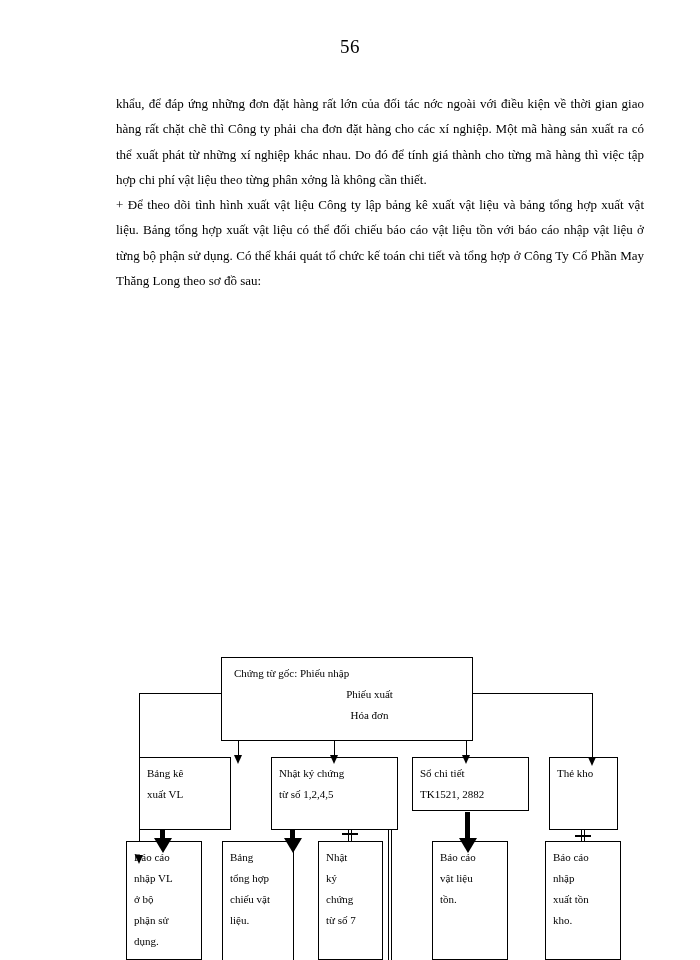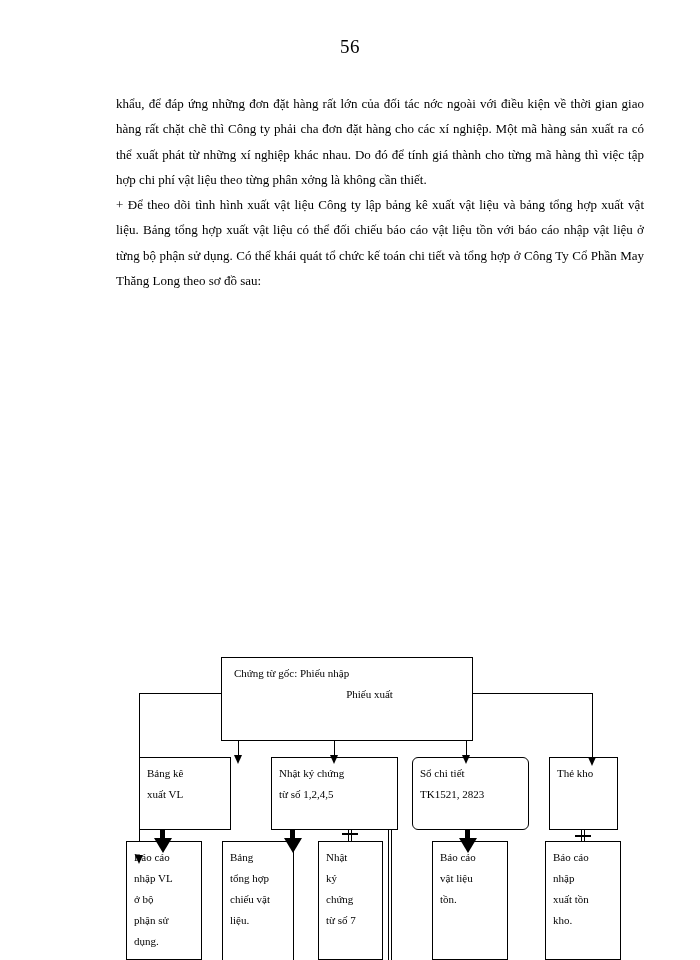--- a/index.html
+++ b/index.html
@@ -80,21 +80,21 @@
     top: 657px;
     width: 252px;
     height: 84px;
     padding-left: 12px;
   }
   #node-source .ln.c { padding-left: 40px; }
 
   
   #node-bangke    { left: 139px; top: 757px; width: 92px; height: 73px; }
   #node-nhatky    { left: 271px; top: 757px; width: 127px; height: 73px; }
-  #node-sochitiet { left: 412px; top: 757px; width: 117px; height: 73px; border-radius: 6px; }
+  #node-sochitiet { left: 412px; top: 757px; width: 117px; height: 54px; }
   #node-thekho    { left: 549px; top: 757px; width: 69px;  height: 73px; }
 
   
   #node-baocaonhap  { left: 126px; top: 841px; width: 76px;  height: 119px; }
   #node-bangtonghop { left: 222px; top: 841px; width: 72px;  height: 122px; }
   #node-nhatky7     { left: 318px; top: 841px; width: 65px;  height: 119px; font-family: Liberation Serif, serif; }
   #node-baocaoton   { left: 432px; top: 841px; width: 76px;  height: 119px; }
   #node-baocaonxt   { left: 545px; top: 841px; width: 76px;  height: 119px; }
 
   
@@ -194,35 +194,36 @@
 
     <div class="thick" style="left:465px; top:812px; height:38px;"></div>
     <div class="arrow-thick" style="left:458.5px; top:838px;"></div>
 
     <div class="dbl" style="left:581px; top:812px; height:32px;"></div>
     <div class="tbar" style="left:575px; top:835px; width:16px;"></div>
 
     <div class="node centerish" id="node-source">
       <span class="ln">Chứng từ gốc: Phiếu nhập</span>
       <span class="ln c">Phiếu xuất</span>
+      <span class="ln c">Hóa đơn</span>
     </div>
 
     <div class="node" id="node-bangke">
       <span class="ln">Bảng kê</span>
       <span class="ln">xuất VL</span>
     </div>
 
     <div class="node" id="node-nhatky">
       <span class="ln">Nhật ký chứng</span>
       <span class="ln">từ số 1,2,4,5</span>
     </div>
 
     <div class="node" id="node-sochitiet">
       <span class="ln">Sổ chi tiết</span>
-      <span class="ln">TK1521, 2823</span>
+      <span class="ln">TK1521, 2882</span>
     </div>
 
     <div class="node" id="node-thekho">
       <span class="ln">Thẻ kho</span>
     </div>
 
     <div class="node" id="node-baocaonhap">
       <span class="ln">Báo cáo</span>
       <span class="ln">nhập VL</span>
       <span class="ln">ở bộ</span>

